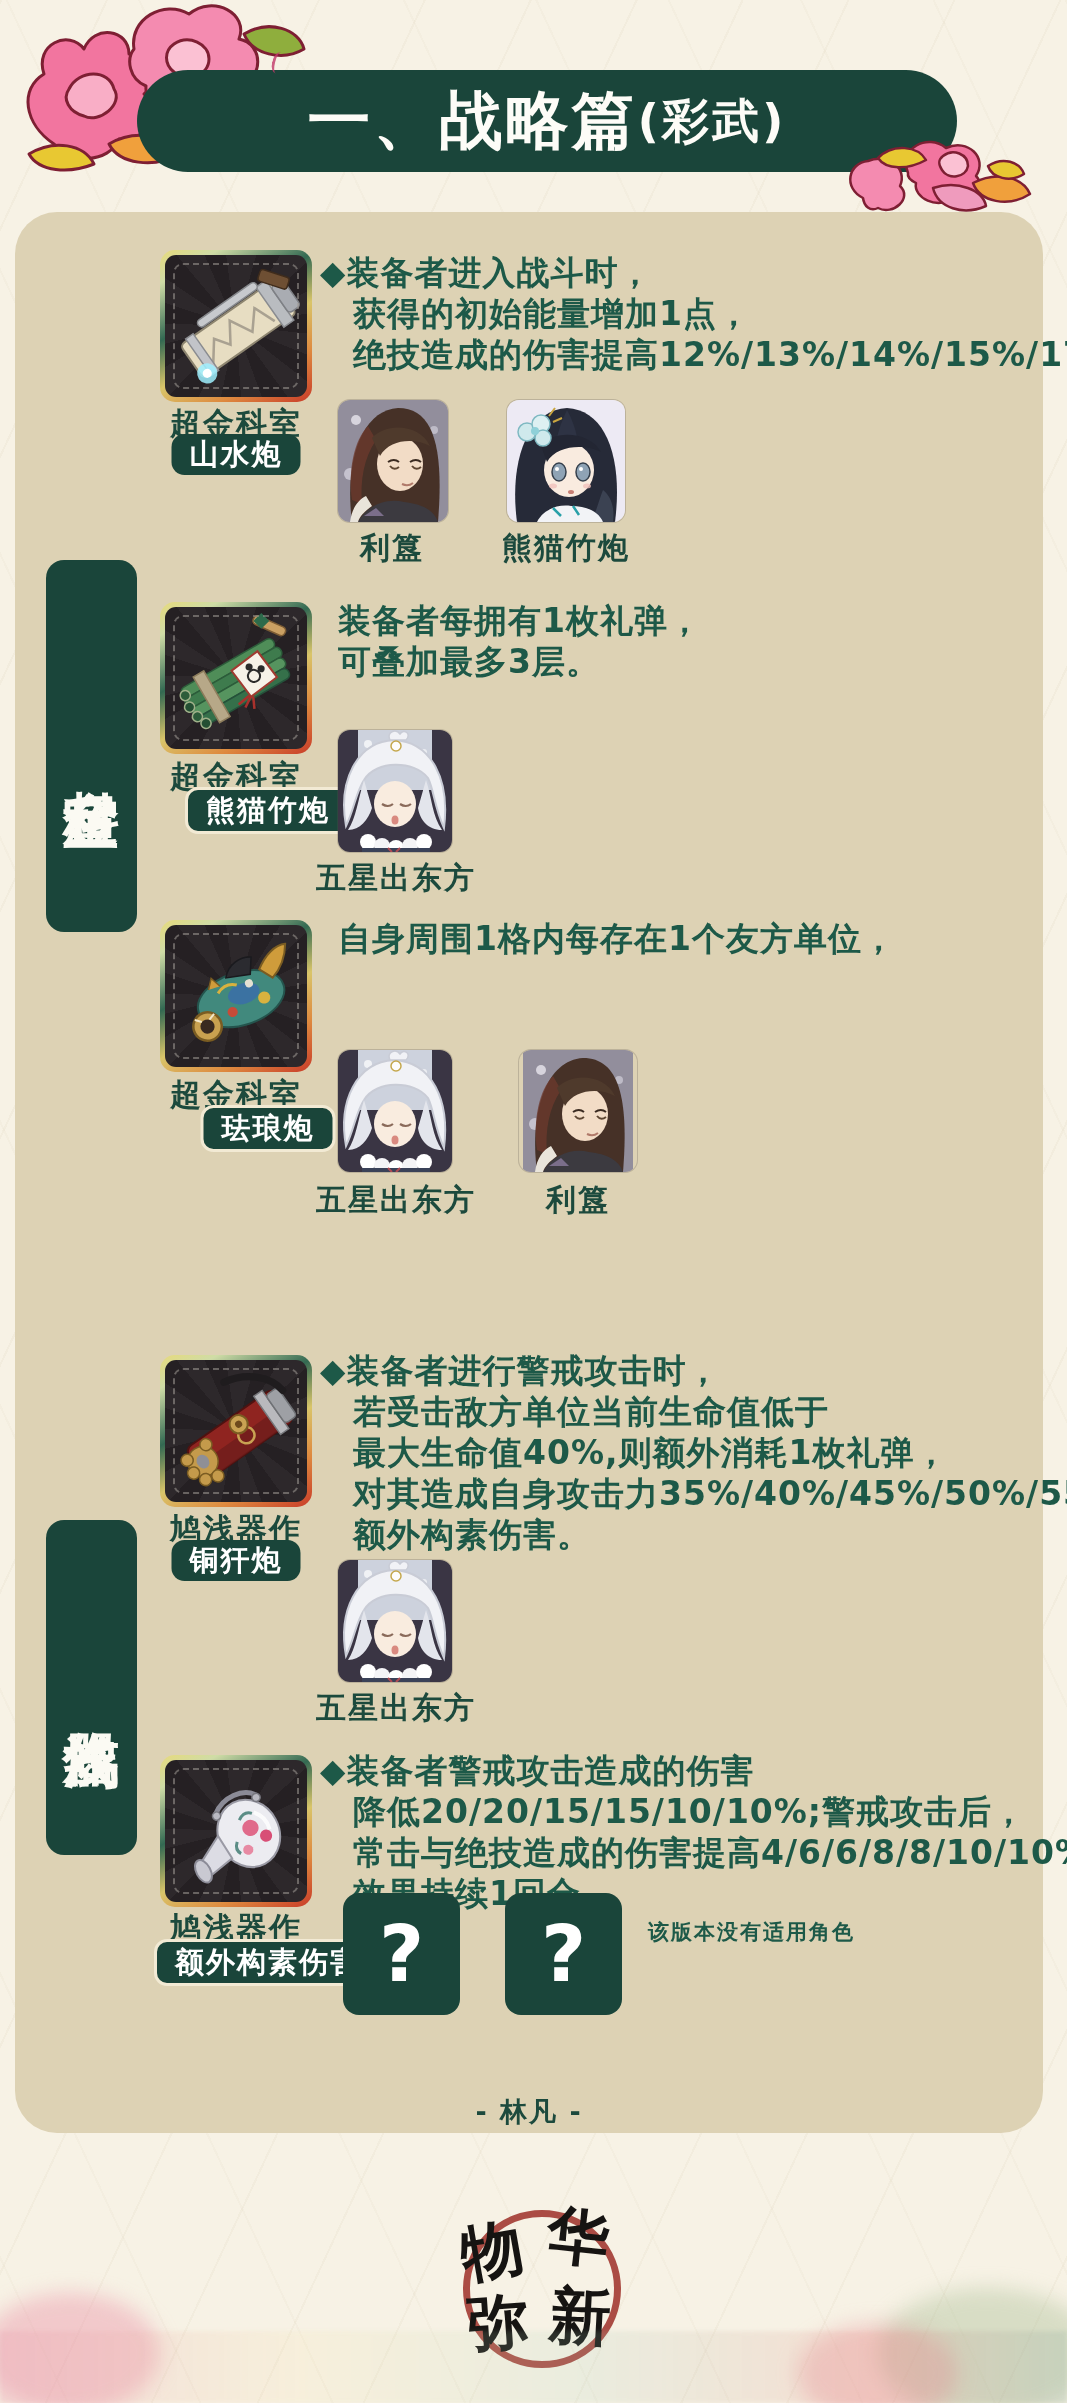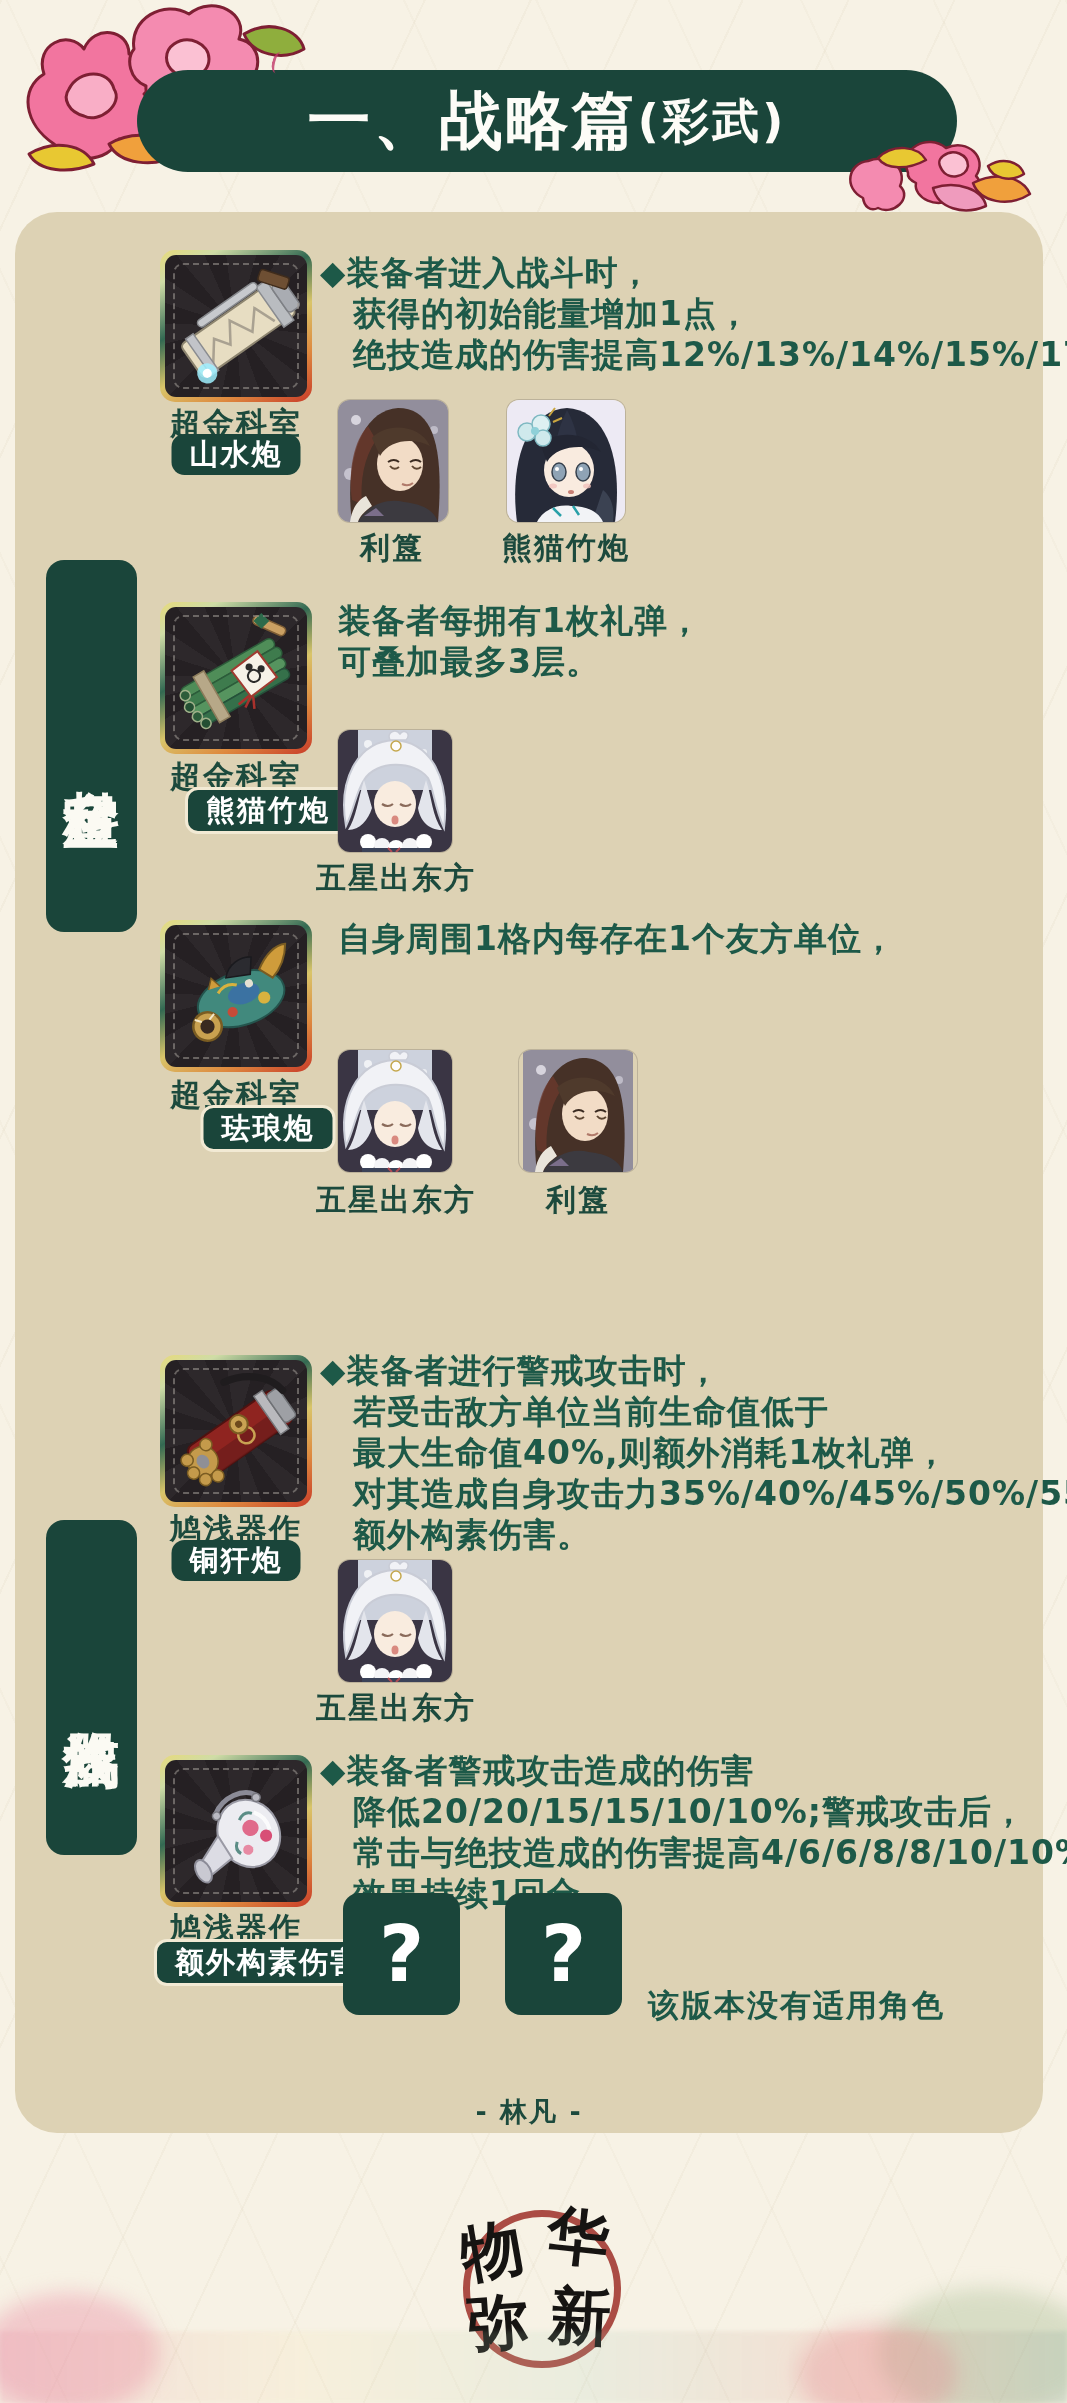--- a/index.html
+++ b/index.html
@@ -81,21 +81,21 @@
     position:absolute;transform:translateX(-50%);
     color:#1c4a3d;font-size:30px;font-weight:bold;white-space:nowrap;letter-spacing:2px;
   }
   
   .qbox{
     position:absolute;width:117px;height:122px;background:#1a453a;border-radius:16px;
     color:#ffffff;font-size:78px;font-weight:bold;
     display:flex;align-items:center;justify-content:center;
   }
   .note{
-    position:absolute;left:648px;top:1985px;color:#1d5948;font-size:31px;font-weight:bold;
+    position:absolute;left:648px;top:1918px;color:#1d5948;font-size:21px;font-weight:bold;
     letter-spacing:2px;white-space:nowrap;
   }
   
   .author{
     position:absolute;left:529px;top:2094px;transform:translateX(-50%);
     color:#1c4a3d;font-size:27px;font-weight:bold;letter-spacing:2px;white-space:nowrap;
   }
   .logo{position:absolute;left:455px;top:2198px;width:165px;height:165px;}
   .logo .ring{
     position:absolute;left:8px;top:12px;width:144px;height:144px;border-radius:50%;

